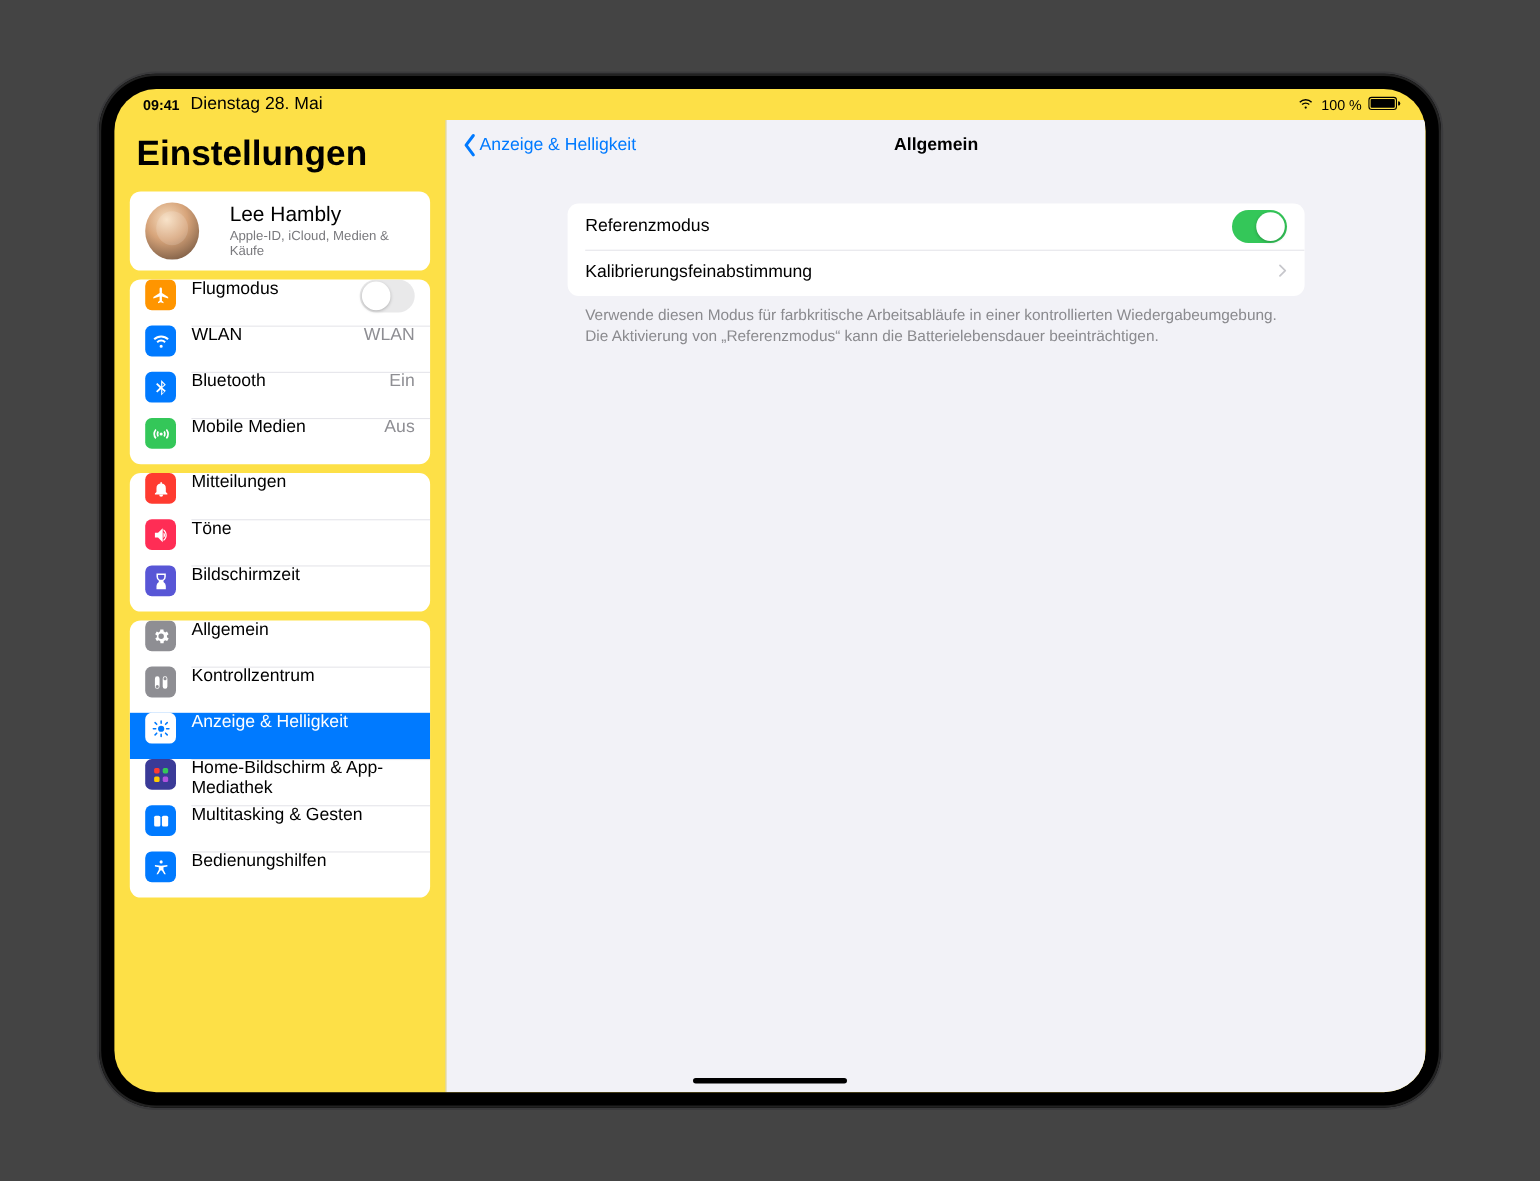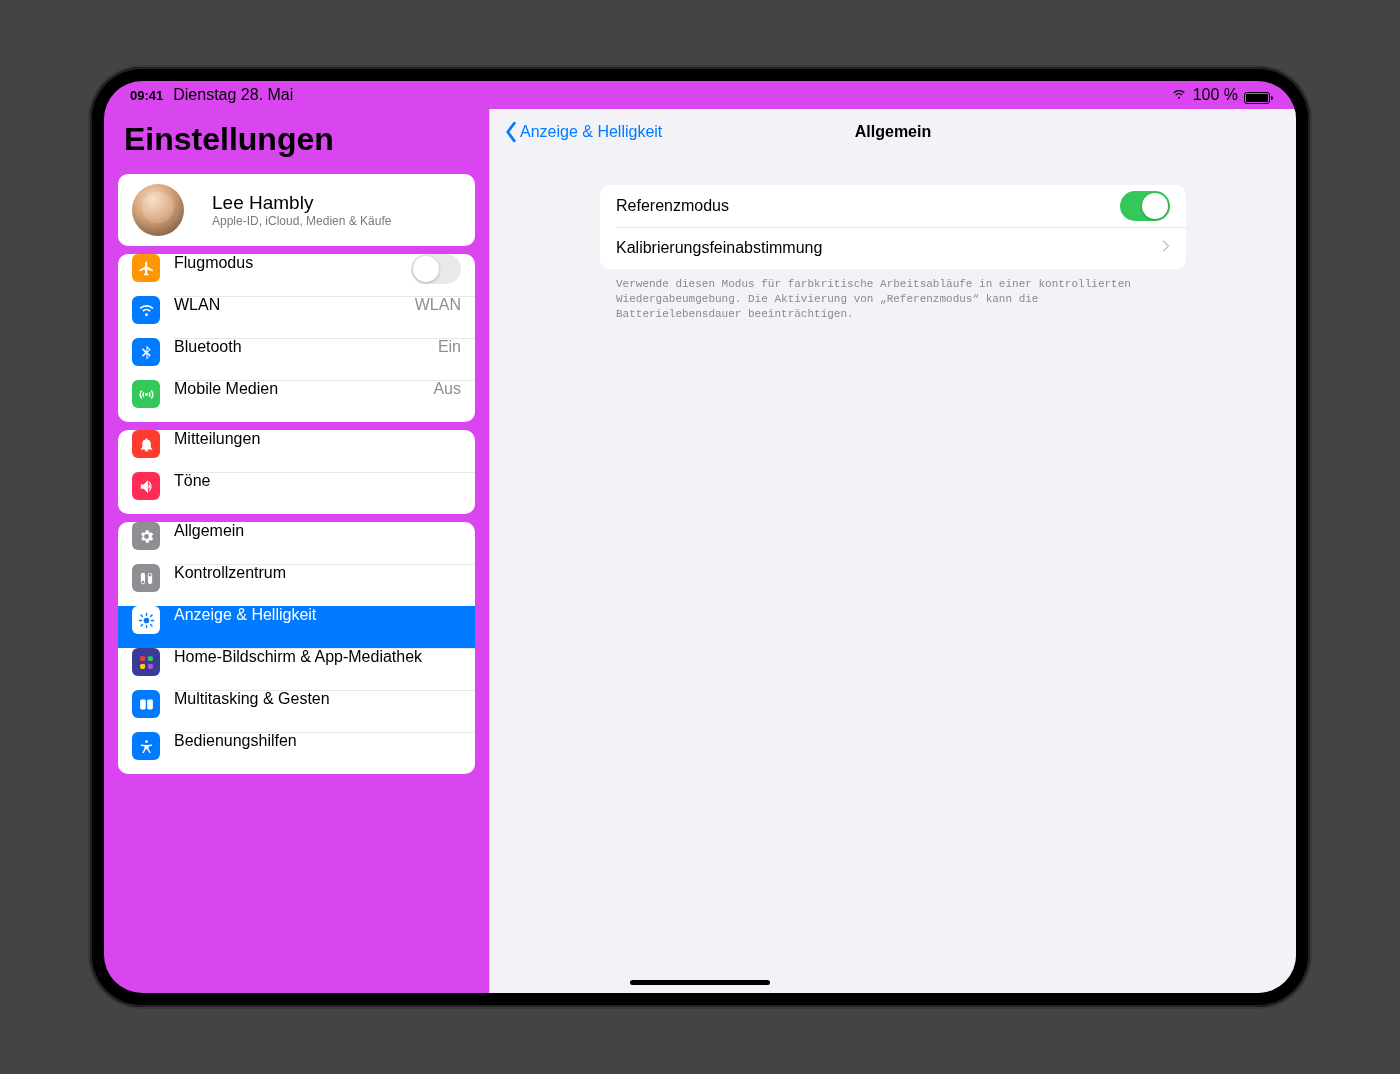--- a/index.html
+++ b/index.html
@@ -17,48 +17,48 @@
   height: 940px;
   background: #000;
   border-radius: 52px;
   padding: 14px;
   position: relative;
   box-shadow: 0 0 0 2px #3a3a3c, inset 0 0 0 2px #222;
 }
 .screen {
   width: 100%;
   height: 100%;
-  background: #d946ef;
+  background: #fde047;
   border-radius: 38px;
   overflow: hidden;
   display: flex;
   flex-direction: column;
   position: relative;
 }
 .statusbar {
   height: 28px;
   display: flex;
   align-items: center;
   padding: 0 26px;
   font-size: 13px;
   font-weight: 600;
   color: #000;
 }
 .statusbar .left { display: flex; gap: 10px; align-items:center;}
 .statusbar .left .date { font-weight: 400; font-size: 16px;}
 .statusbar .spacer { flex: 1; }
-.statusbar .right { display: flex; align-items: flex-end; gap: 6px; font-size: 16px; font-weight: 500; }
+.statusbar .right { display: flex; align-items: flex-start; gap: 6px; font-size: 13px; font-weight: 500; }
 .wifi-ico svg { width: 16px; height: 12px; }
 .batt { width: 26px; height: 12px; border: 1.5px solid #000; border-radius: 3px; position: relative; }
 .batt::after { content:""; position:absolute; right:-4px; top:3px; width:2px; height:4px; background:#000; border-radius:0 2px 2px 0;}
 .batt-fill { position:absolute; left:1px; top:1px; bottom:1px; right:1px; background:#000; border-radius:1px;}
 
 .content { flex:1; display:flex; overflow:hidden; }
 .sidebar {
-  width: 386px;
+  width: 302px;
   border-right: 1px solid #d1d1d6;
   display:flex;
   flex-direction: column;
   overflow: hidden;
 }
 .sidebar h1 {
   font-size: 32px;
   font-weight: 700;
   padding: 12px 20px 8px 20px;
 }
@@ -143,21 +143,21 @@
   font-size:16px; font-weight:600; color:#000;
   pointer-events:none;
 }
 .main-body { padding: 10px 110px; }
 .settings-group { background:#fff; border-radius:10px; overflow:hidden; margin-top: 20px;}
 .srow { display:flex; align-items:center; min-height:42px; padding:0 16px; gap:10px; position:relative;justify-content:center;}
 .srow + .srow::before{ content:""; position:absolute; left:16px; right:0; top:0; height:1px; background:#e5e5ea;}
 .srow .slabel{ font-size:16px; flex:1; color:#000;}
 .chev { color:#c7c7cc; }
 .chev svg{ width:8px; height:14px; fill:none; stroke:#c7c7cc; stroke-width:2; stroke-linecap:round; stroke-linejoin:round;}
-.footer-note { font-size:11px; color:#8a8a8e; padding: 8px 16px 0 16px; line-height:1.35;font-family:Liberation Mono, monospace;}
+.footer-note { font-size:14px; color:#8a8a8e; padding: 8px 16px 0 16px; line-height:1.35;}
 
 .home-indicator{
   position:absolute; bottom:8px; left:50%; transform:translateX(-50%);
   width:140px; height:5px; background:#000; border-radius:3px;
 }
 </style>
 </head>
 <body>
 
 <div class="device">
@@ -249,20 +249,28 @@
               <span class="row-label">Mitteilungen</span>
             </div>
             <div class="row">
               <div class="icon" style="background:#ff2d55">
                 <svg viewBox="0 0 24 24">
                     <path d="M4 9v6h4l6 6V3L8 9H4zm13 3a4 4 0 00-2-3.5v7A4 4 0 0017 12zm-2-7.6v2.1a7 7 0 010 11v2.1a9 9 0 000-15.2z"></path>
                   </svg>
               </div>
               <span class="row-label">Töne</span>
             </div>
+            <div class="row">
+              <div class="icon" style="background:#5856d6">
+                <svg viewBox="0 0 24 24">
+                    <path d="M6 2h12v4a6 6 0 01-3 5.2v1.6A6 6 0 0118 18v4H6v-4a6 6 0 013-5.2v-1.6A6 6 0 016 6V2zm2 2v2a4 4 0 004 4 4 4 0 004-4V4H8z"></path>
+                  </svg>
+              </div>
+              <span class="row-label">Bildschirmzeit</span>
+            </div>
           </div>
 
           <div class="card">
             <div class="row">
               <div class="icon" style="background:#8e8e93">
                 <svg viewBox="0 0 24 24">
                     <path d="M19.4 13a7.5 7.5 0 000-2l2.1-1.6-2-3.5-2.5 1a7.4 7.4 0 00-1.7-1l-.4-2.7h-4l-.4 2.7a7.4 7.4 0 00-1.7 1l-2.5-1-2 3.5L6.6 11a7.5 7.5 0 000 2l-2.1 1.6 2 3.5 2.5-1a7.4 7.4 0 001.7 1l.4 2.7h4l.4-2.7a7.4 7.4 0 001.7-1l2.5 1 2-3.5L19.4 13zM12 15.5A3.5 3.5 0 1115.5 12 3.5 3.5 0 0112 15.5z"></path>
                   </svg>
               </div>
               <span class="row-label">Allgemein</span>

